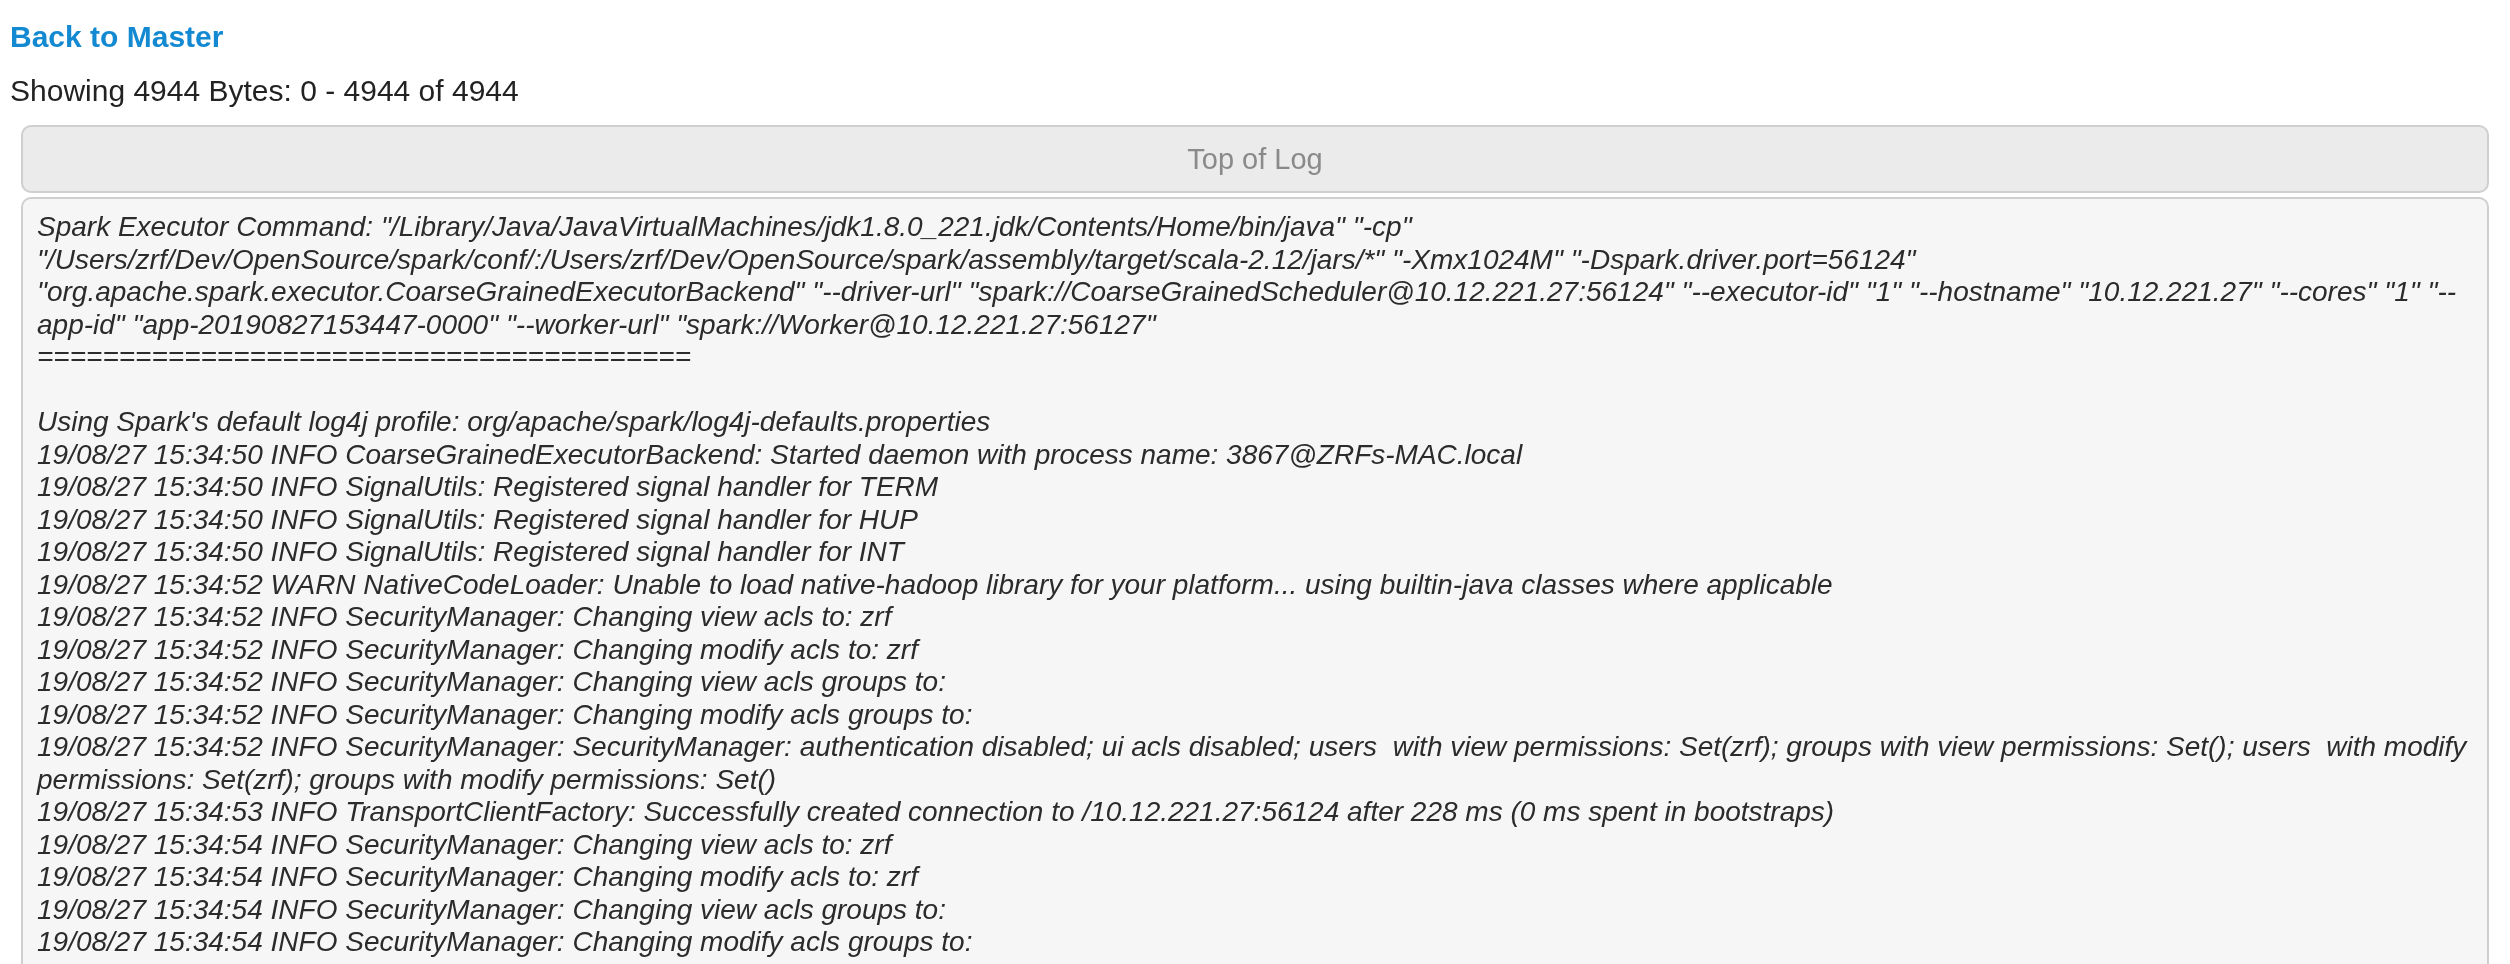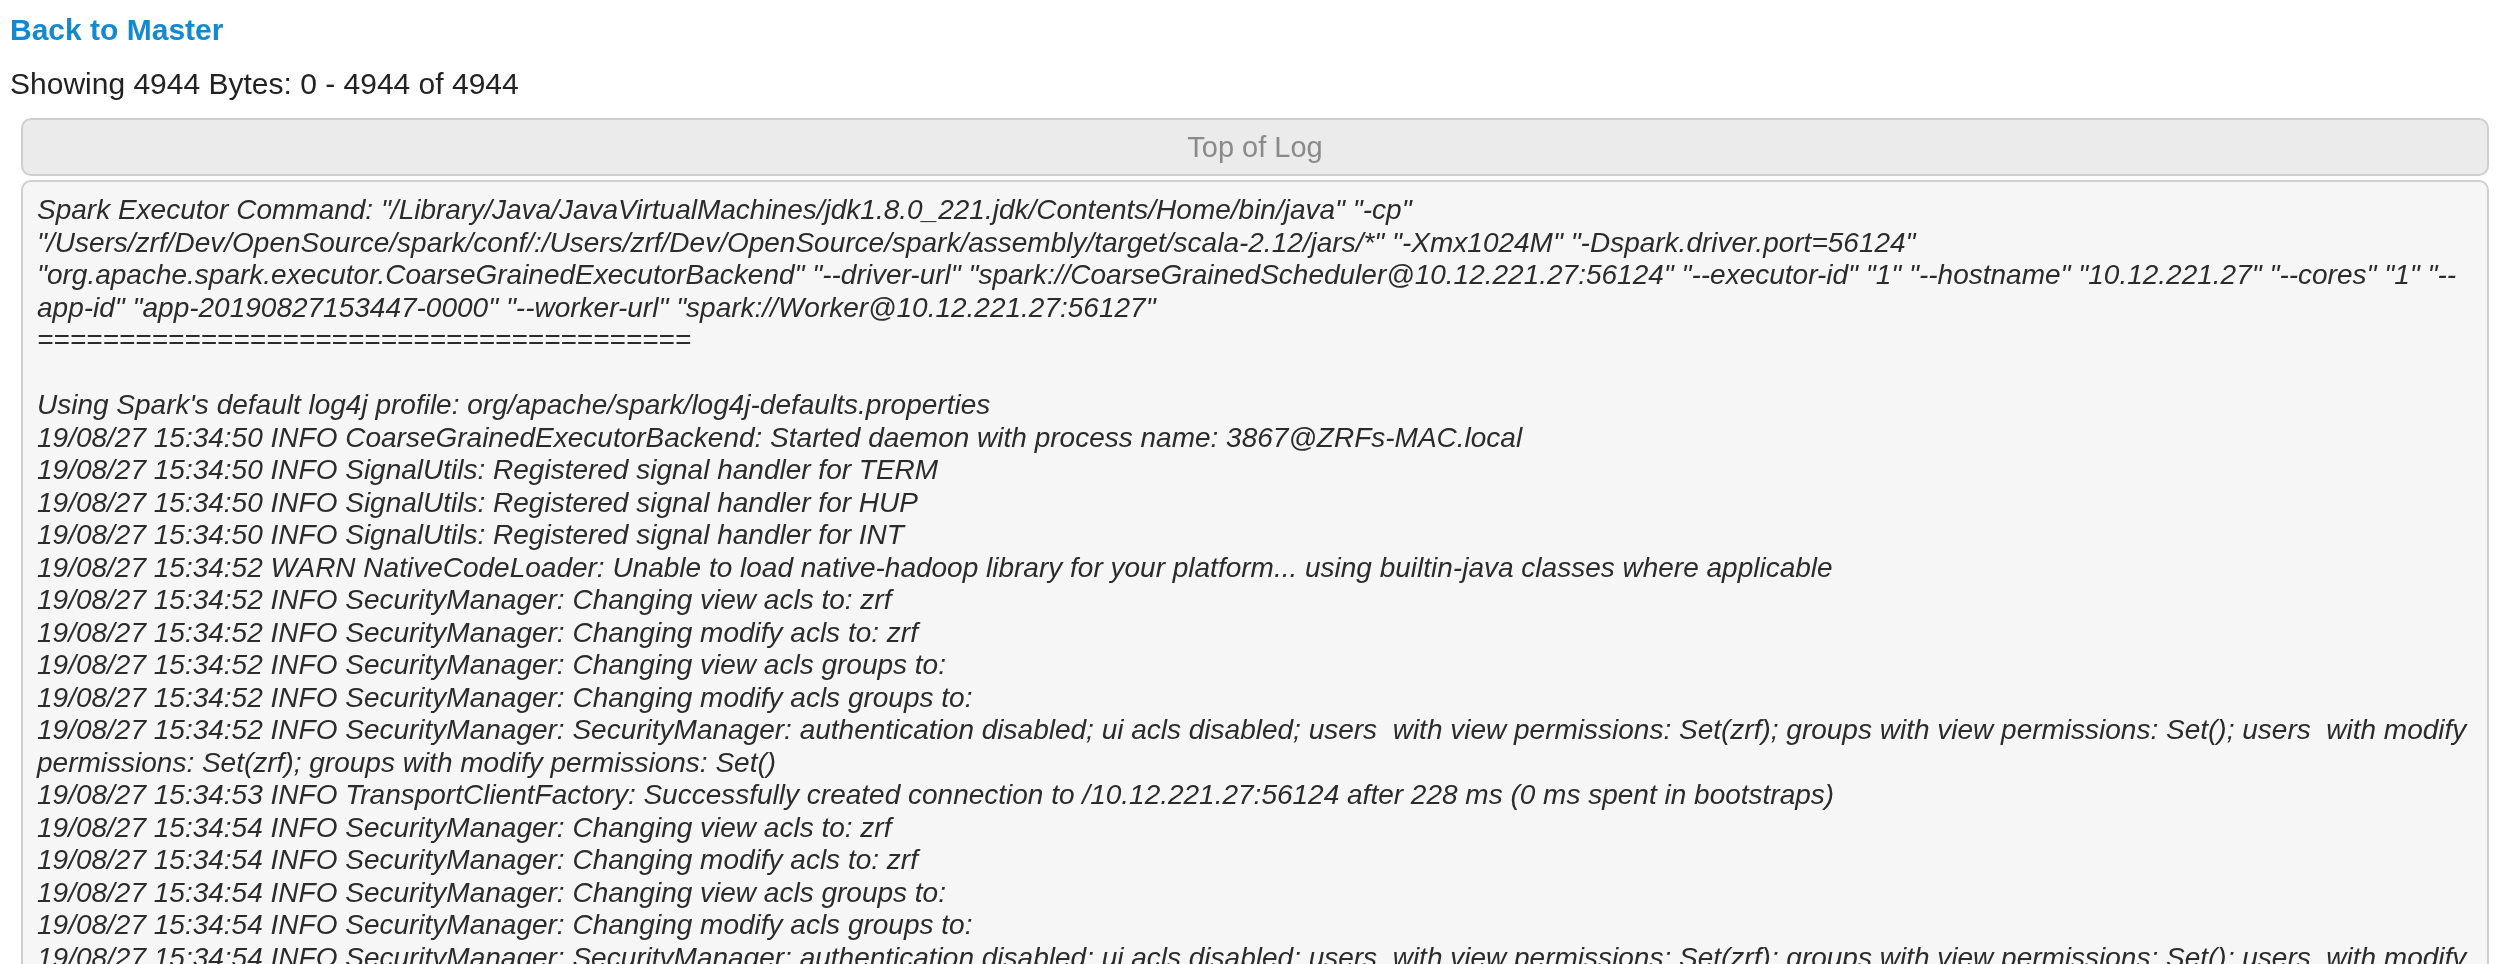--- a/index.html
+++ b/index.html
@@ -7,21 +7,21 @@
     margin: 0;
     padding: 0;
     background: #ffffff;
     width: 2510px;
     height: 964px;
     overflow: hidden;
     font-family: "Liberation Sans", sans-serif;
     color: #2e2e2e;
   }
   .header {
-    padding: 12px 10px 0 10px;
+    padding: 19px 10px 0 10px;
   }
   .back-link {
     display: inline-block;
     color: #1389d2;
     font-size: 30px;
     line-height: 36px;
     font-weight: 700;
     text-decoration: none;
     cursor: pointer;
   }
@@ -30,21 +30,21 @@
     font-size: 30px;
     line-height: 36px;
     font-weight: 400;
     color: #222222;
   }
   .panel-wrap {
     margin: 14px 21px 0 21px;
   }
   .top-log-btn {
     width: 100%;
-    height: 58px;
+    height: 68px;
     background: #ebebeb;
     border: 2px solid #cfcfcf;
     border-radius: 10px;
     color: #8a8a8a;
     font-size: 29px;
     display: flex;
     align-items: center;
     justify-content: center;
     cursor: pointer;
     user-select: none;

